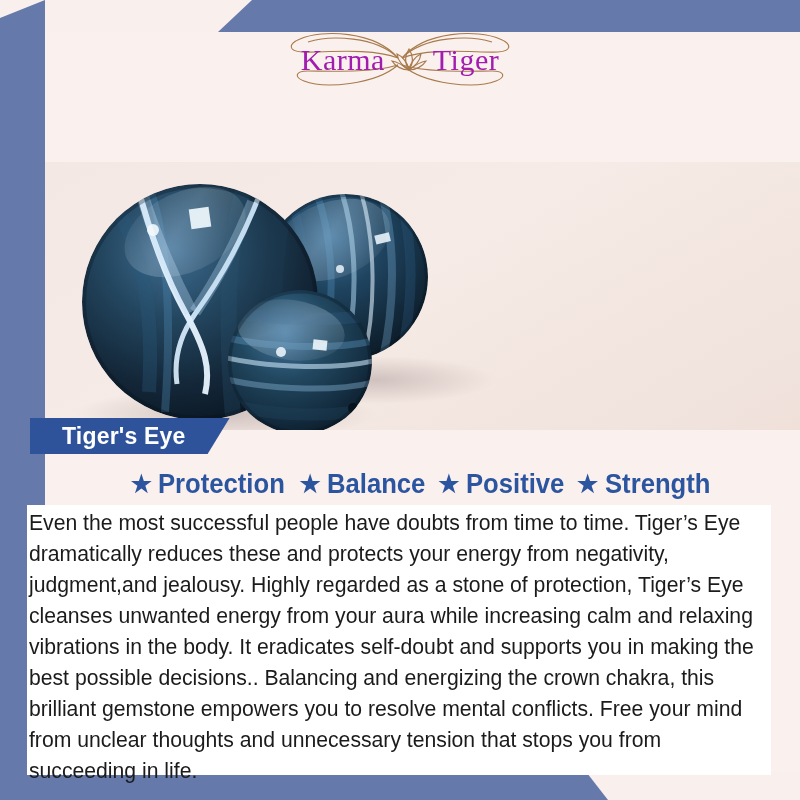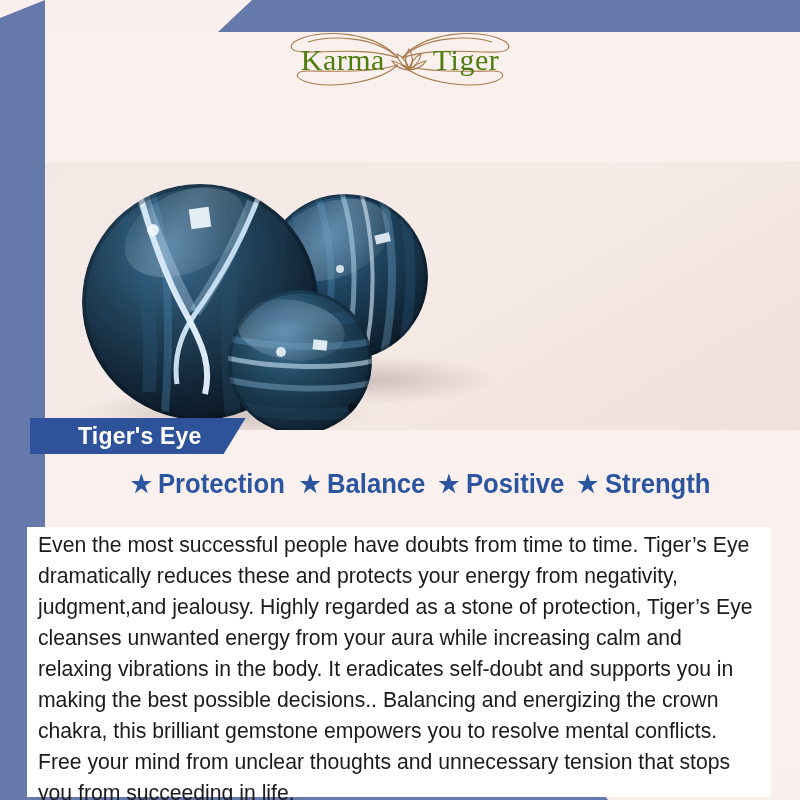--- a/index.html
+++ b/index.html
@@ -94,21 +94,21 @@
     position: relative;
     display: flex;
     align-items: center;
     justify-content: center;
     gap: 4px;
     z-index: 2;
   }
   .logo-word {
     font-family: "Liberation Serif", serif;
     font-size: 30px;
-    color: #4d7c0f;
+    color: #a21caf;
     letter-spacing: 0.5px;
     line-height: 1;
   }
   .logo-lotus {
     width: 40px;
     height: 34px;
     display: inline-block;
   }
 
   
@@ -146,21 +146,21 @@
     z-index: 4;
   }
   .photo svg { display: block; }
 
   
   .stone-banner {
     position: absolute;
     left: 30px;
     top: 418px;
     height: 36px;
-    padding: 0 44px 0 48px;
+    padding: 0 44px 0 32px;
     background: #2f539b;
     clip-path: polygon(0 0, 100% 0, calc(100% - 22px) 100%, 0 100%);
     display: flex;
     align-items: center;
     z-index: 6;
   }
   .stone-banner-label {
     font-family: "Liberation Sans", sans-serif;
     font-weight: bold;
     font-size: 23px;
@@ -199,26 +199,26 @@
     color: #2c55a0;
     transform: scaleX(0.95);
     transform-origin: left center;
   }
   .feature + .feature { margin-left: 6px; }
 
   
   .copy-panel {
     position: absolute;
     left: 27px;
-    top: 527px;
+    top: 505px;
     width: 744px;
     height: 270px;
     background: #ffffff;
     z-index: 6;
-    padding: 3px 0 0 9px;
+    padding: 3px 0 0 0;
     box-sizing: border-box;
   }
   .copy-text {
     font-family: "Liberation Sans Narrow", "Liberation Sans", sans-serif;
     font-size: 21.5px;
     line-height: 31px;
     color: #1b1b1b;
     margin: 0;
     padding: 0 6px 0 2px;
     text-align: left;

